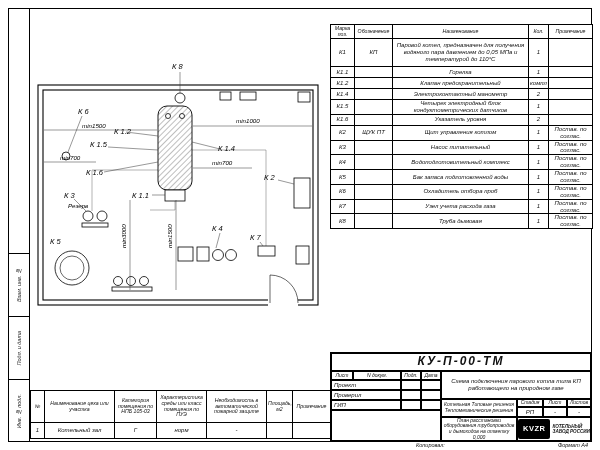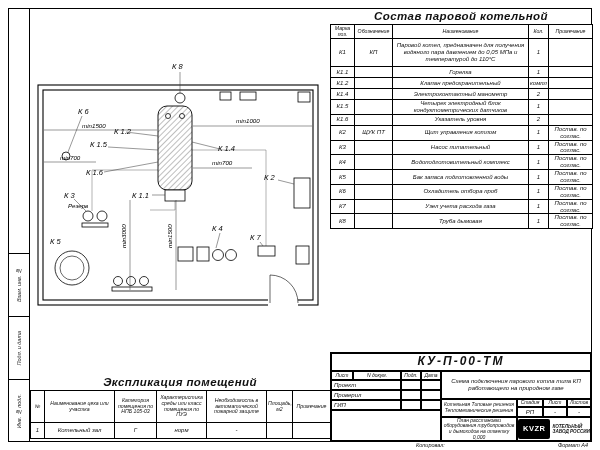--- a/index.html
+++ b/index.html
@@ -188,21 +188,20 @@
     <text class="plbl" x="34" y="148">К 3</text>
     <text class="pdim" x="38" y="158">Резерв</text>
     <text class="plbl" x="102" y="148">К 1.1</text>
     <text class="pdim" transform="rotate(-90,96,198)" x="96" y="198">min3000</text>
     <text class="pdim" transform="rotate(-90,142,198)" x="142" y="198">min1500</text>
     <text class="plbl" x="20" y="194">К 5</text>
     <text class="plbl" x="182" y="181">К 4</text>
     <text class="plbl" x="220" y="190">К 7</text>
   </svg>
 
-  <div class="sec-title" style="left:330px;top:10px;width:262px">Состав паровой котельной</div>
 
   <div class="equip-wrap">
     <table class="g">
       <colgroup>
           <col style="width:24px">
           <col style="width:38px">
           <col style="width:136px">
           <col style="width:20px">
           <col style="width:44px">
         </colgroup>
@@ -304,21 +303,20 @@
           <td>К8</td>
           <td></td>
           <td>Труба дымовая</td>
           <td>1</td>
           <td>Постав. по соглас.</td>
         </tr>
       </tbody>
     </table>
   </div>
 
-  <div class="sec-title" style="left:30px;top:376px;width:300px">Экспликация помещений</div>
 
   <div class="expl-wrap">
     <table class="g">
       <colgroup>
           <col style="width:14px">
           <col style="width:70px">
           <col style="width:42px">
           <col style="width:50px">
           <col style="width:60px">
           <col style="width:26px">

